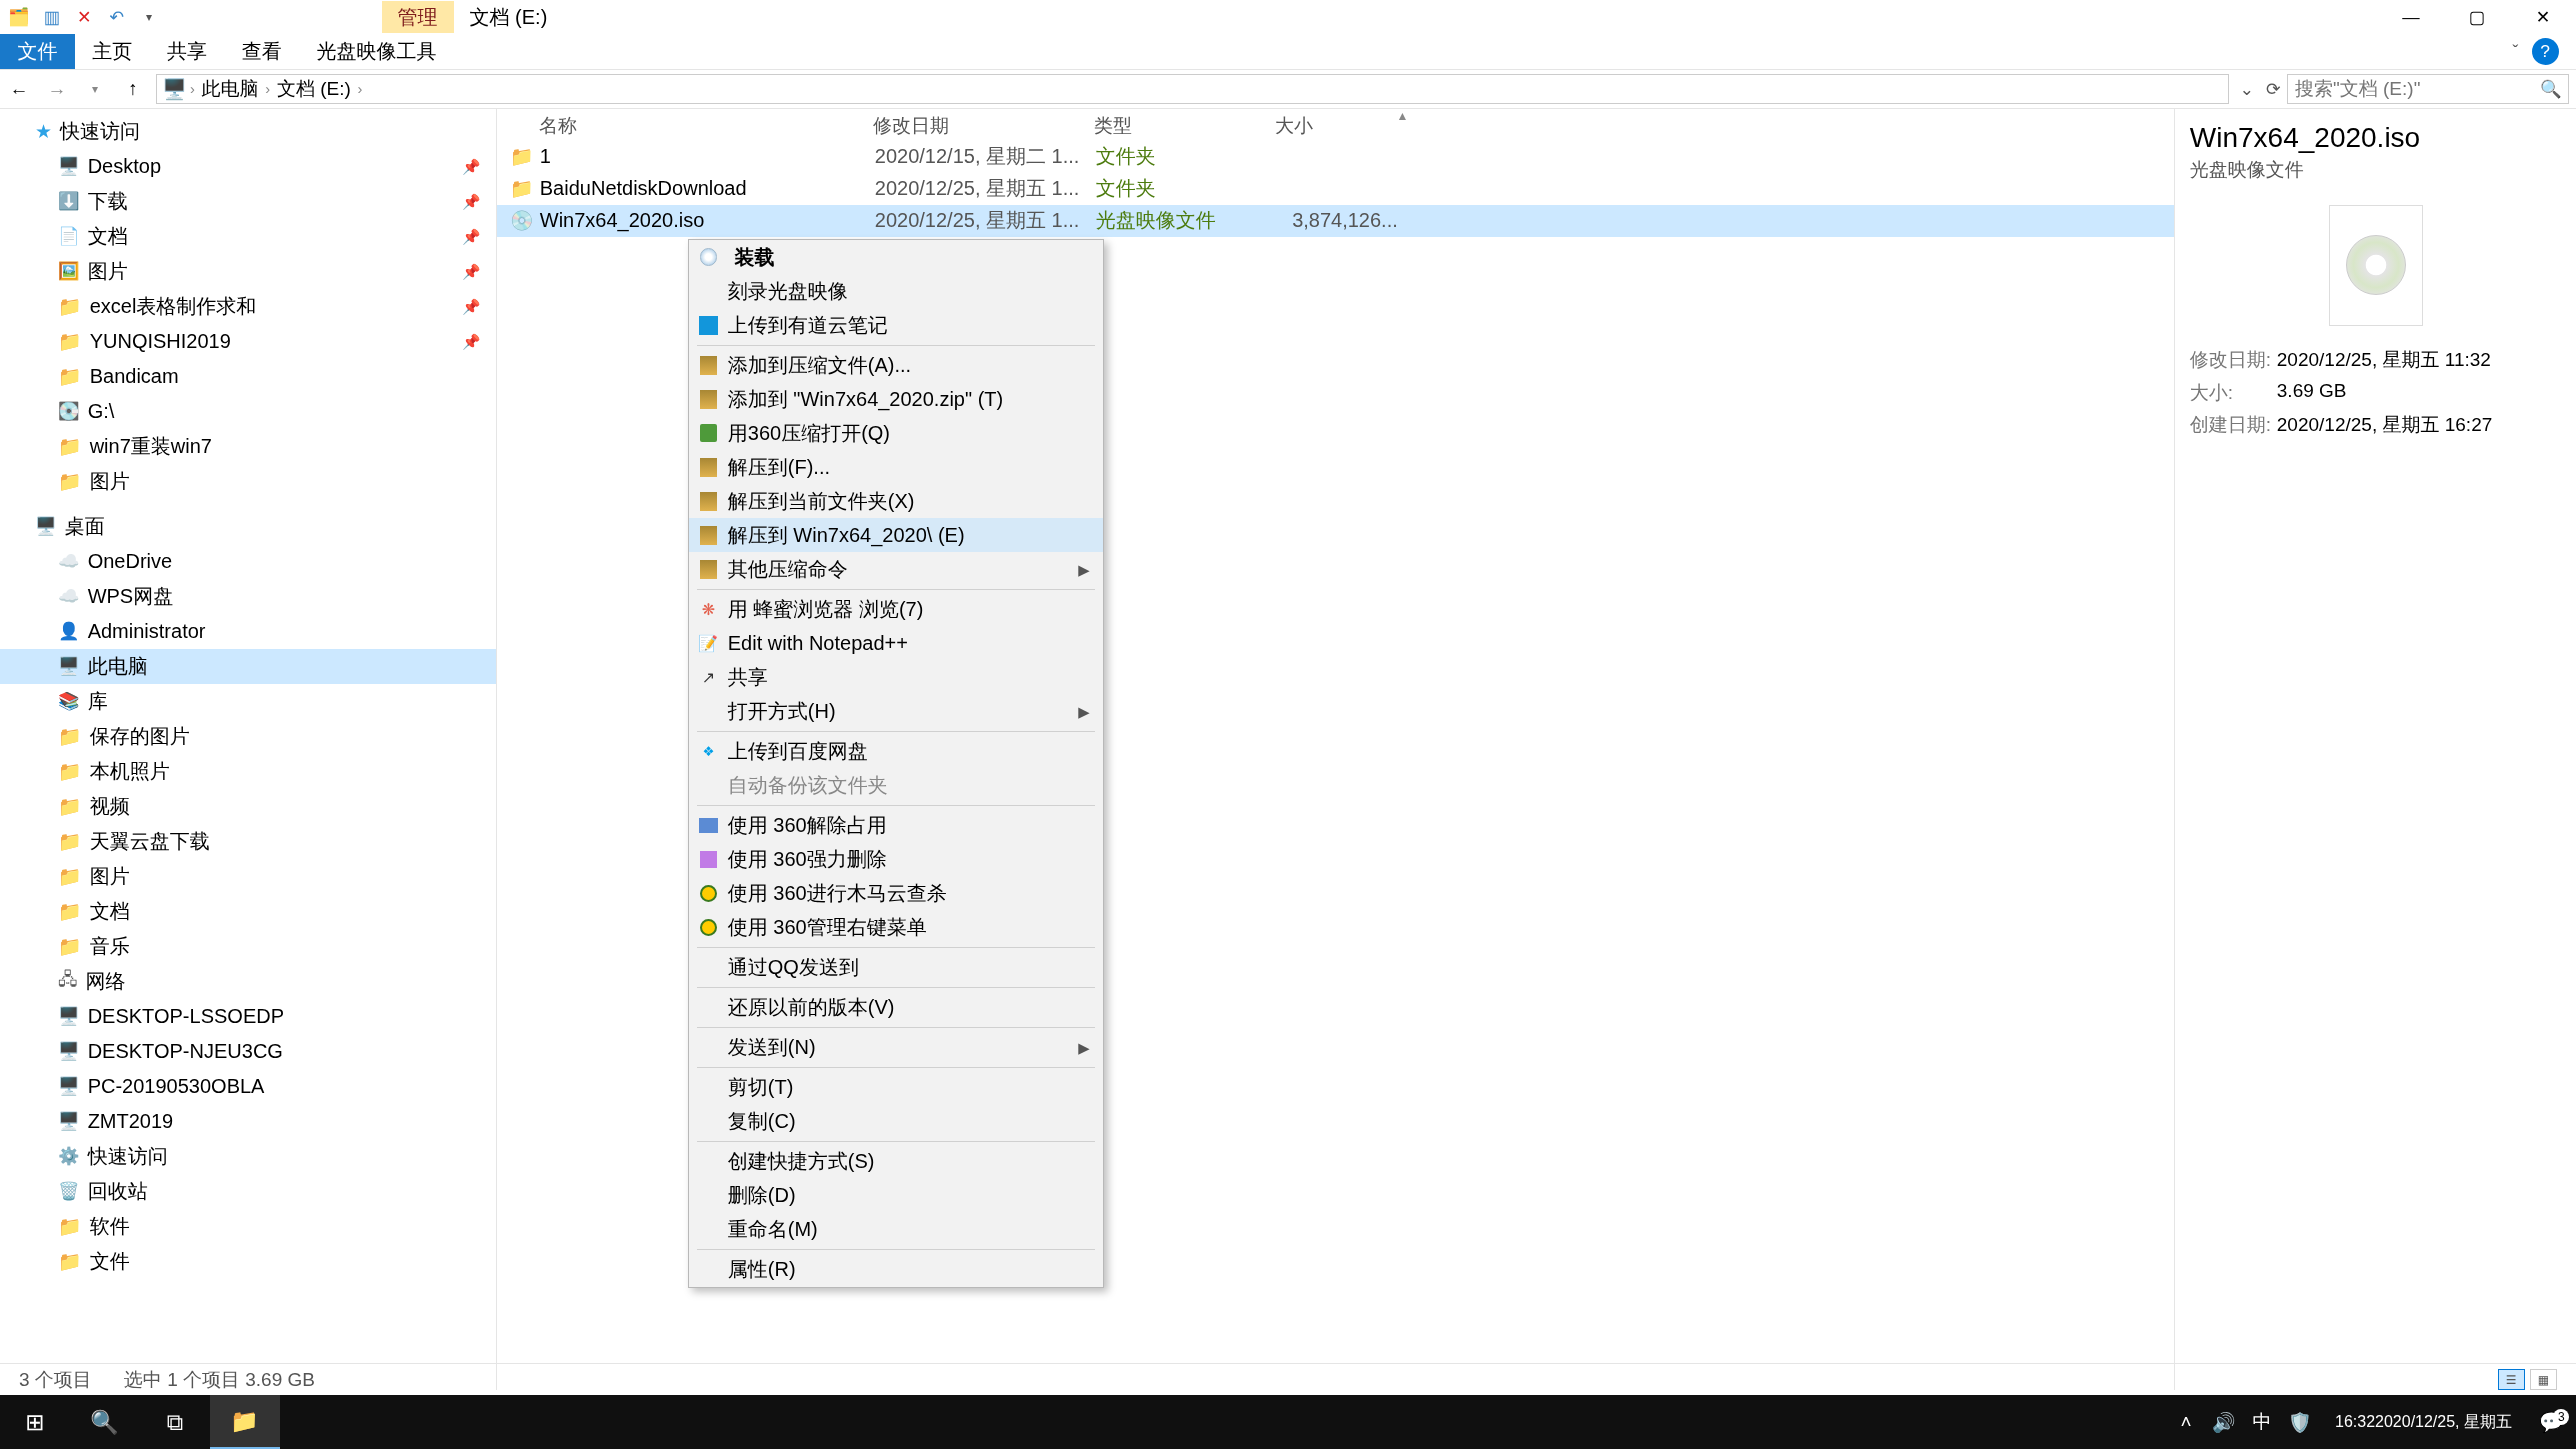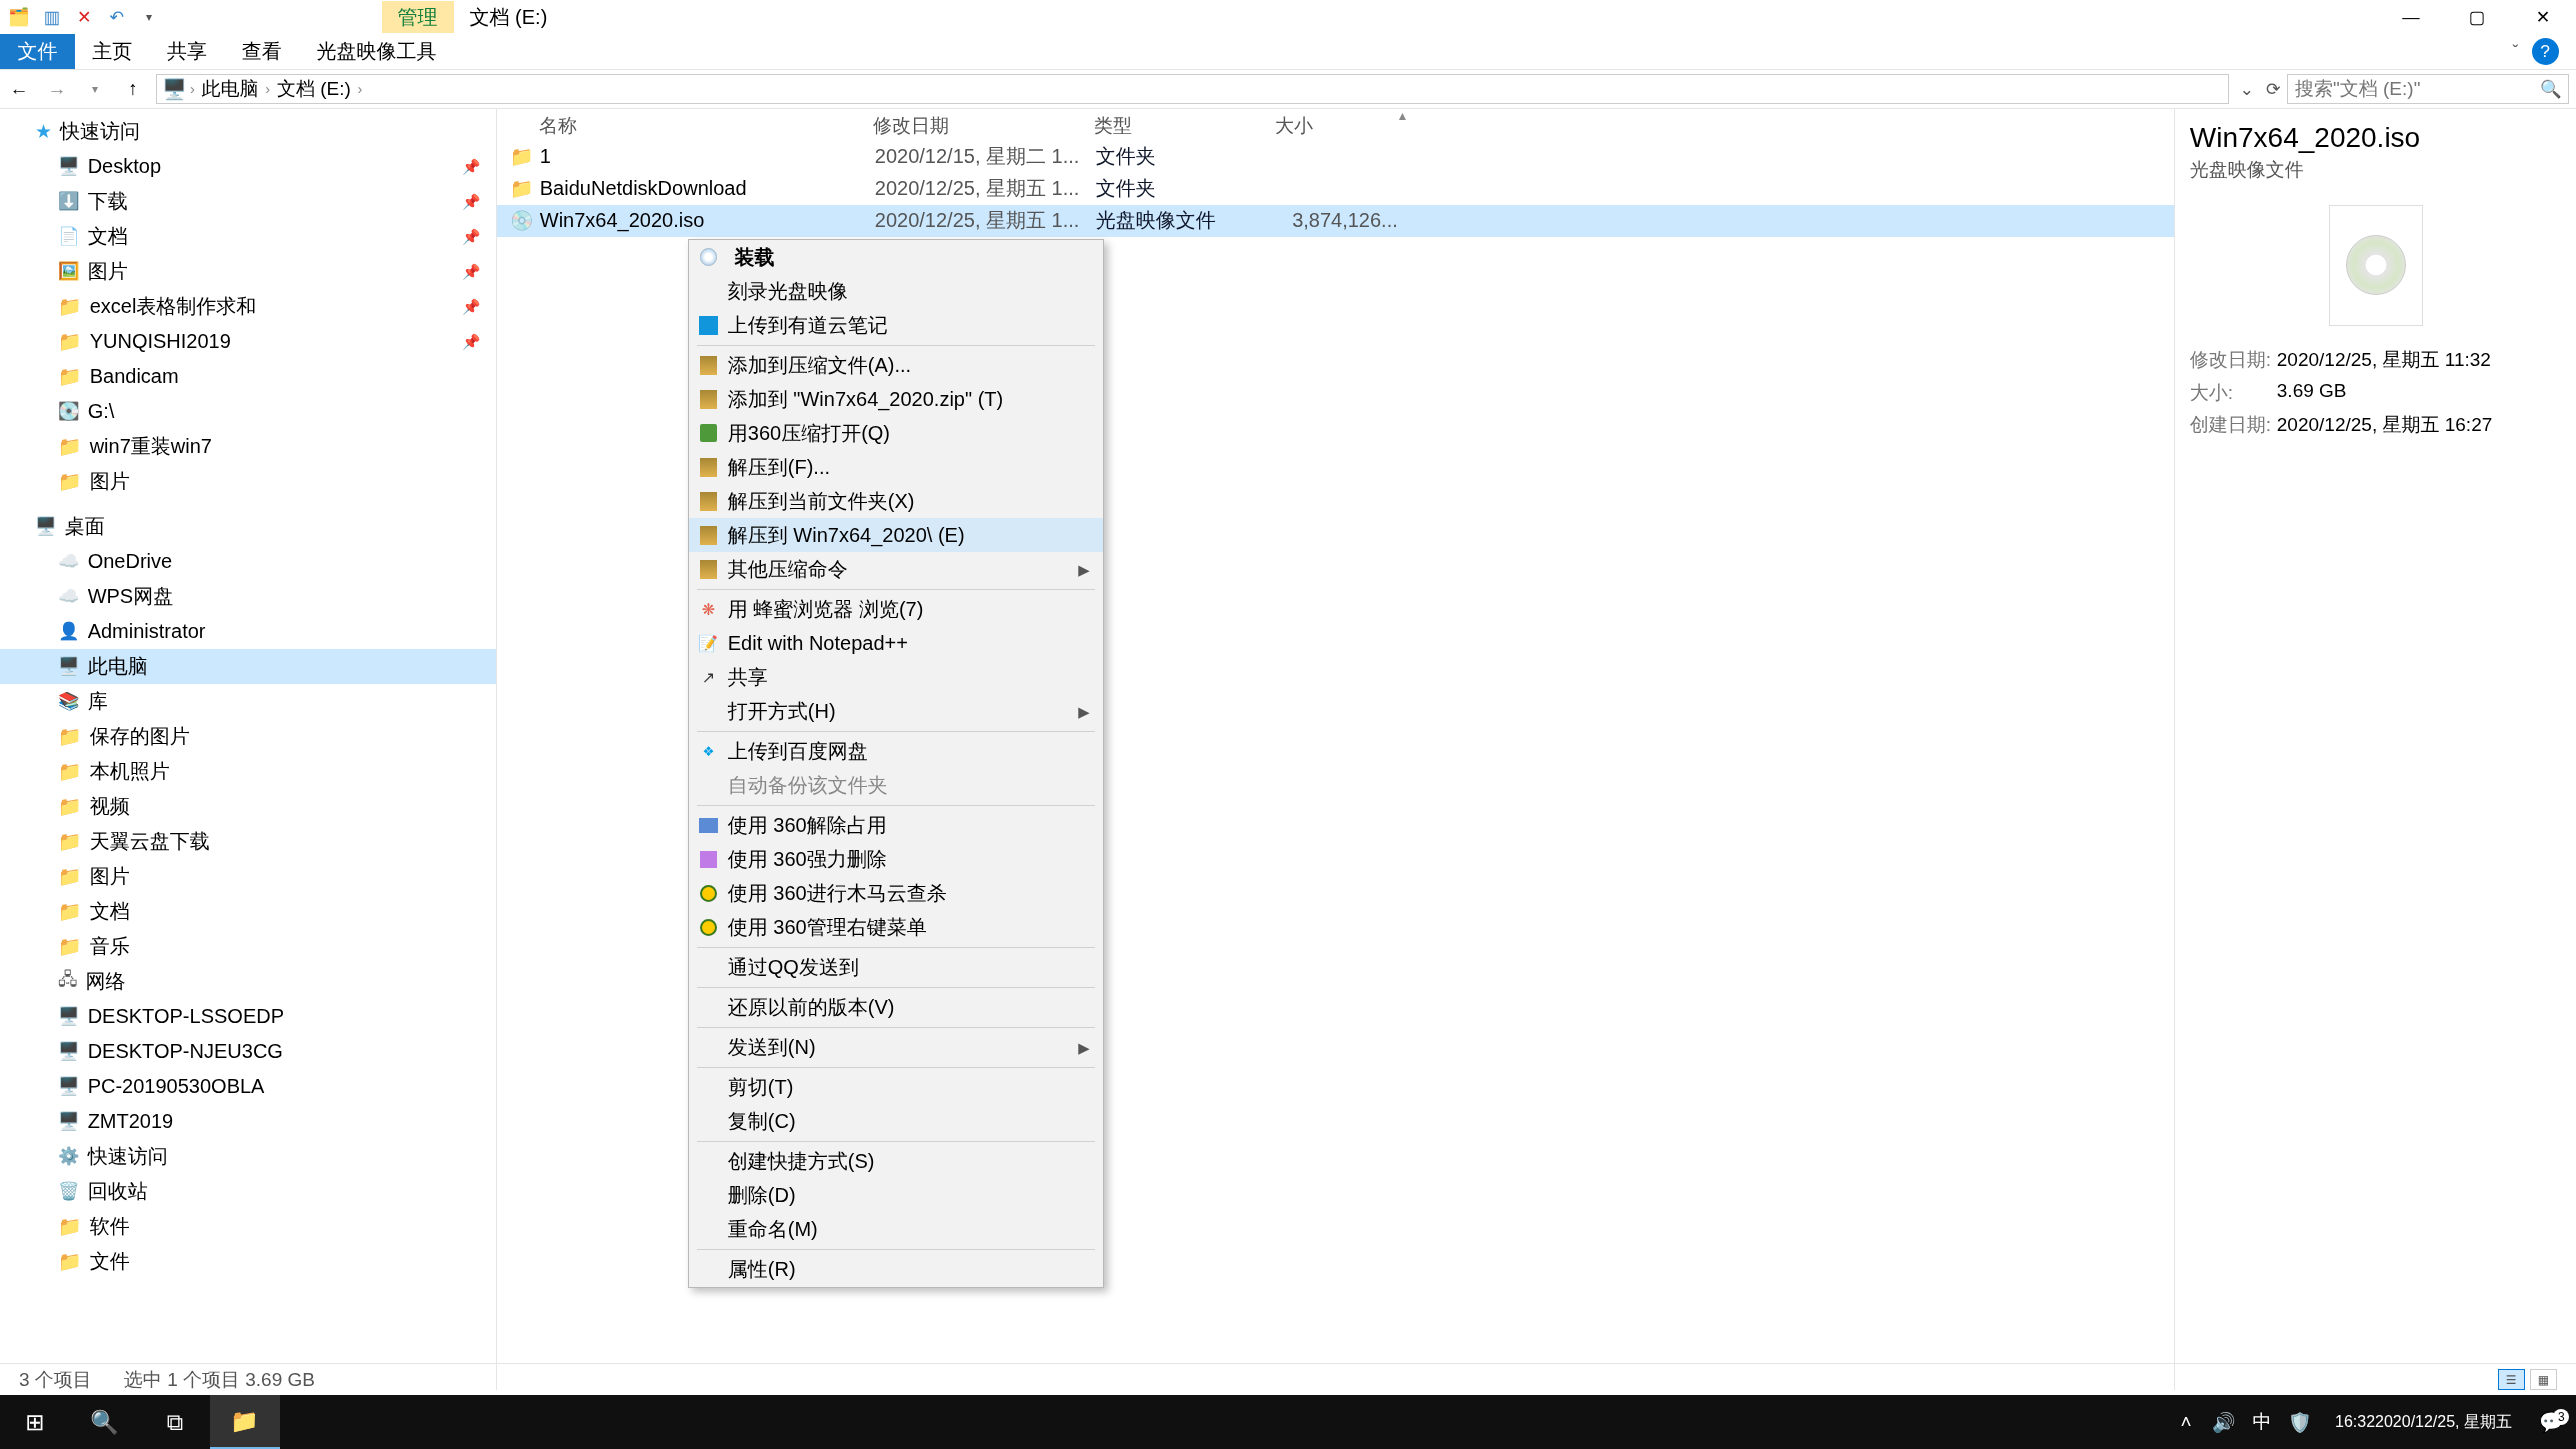--- a/index.html
+++ b/index.html
@@ -2,21 +2,21 @@
 <html style="font-size:10.7px"><head>
 <meta charset="utf-8">
 <style>
 * { margin: 0; padding: 0; box-sizing: border-box; font-family: "Microsoft YaHei", "Segoe UI", sans-serif; }
 body { width: 2576px; height: 1449px; background: #fff; font-size: 20px; transform-origin: top left; position: relative; overflow: hidden; }
 
 .titlebar { height: 34px; display: flex; align-items: center; background: #fff; border-bottom: 0; }
 .qat { display: flex; align-items: center; gap: 9.4px; padding-left: 8px; }
 .qat-icon { width: 23px; height: 23px; display: flex; align-items: center; justify-content: center; font-size: 17.4px; }
 .tab-area { display: flex; align-items: center; margin-left: 221px; }
-.title-tab { padding: 2.7px 16px; background: #ffe8a6; color: #15803d; font-size: 20px; }
+.title-tab { padding: 2.7px 16px; background: #ffe8a6; color: #7f1d1d; font-size: 20px; }
 .title-text { padding: 2.7px 16px; color: #000; font-size: 20px; }
 .window-controls { margin-left: auto; display: flex; }
 .window-btn { width: 66px; height: 34px; display: flex; align-items: center; justify-content: center; font-size: 17.4px; }
 .help-btn { width: 27px; height: 27px; border-radius: 50%; background: #0078d7; color: #fff; display: flex; align-items: center; justify-content: center; font-size: 17.4px; margin-right: 8px; }
 
 .ribbon-tabs { height: 35px; display: flex; align-items: center; background: #fff; }
 .ribbon-tab { padding: 6.7px 17.4px; color: #000; font-size: 20px; height: 100%; display: flex; align-items: center; }
 .ribbon-tab.active { background: #1979ca; color: #fff; }
 
 .addr-row { height: 40px; display: flex; align-items: center; border-top: 0.7px solid #e5e5e5; border-bottom: 0.7px solid #e5e5e5; background: #fff; }
@@ -56,21 +56,21 @@
 .col-date { width: 221px; }
 .col-type { width: 181px; }
 .col-size { width: 121px; }
 
 .file-row { display: flex; height: 32px; align-items: center; font-size: 20px; color: #000; }
 .file-row.selected { background: #cce8ff; }
 .file-row .ficon { width: 24px; text-align: center; margin-left: 13.4px; margin-right: 5.4px; color: #ffd768; font-size: 19px; }
 .file-row .ficon.iso { color: #bbb; }
 .file-row .fname { width: 335px; }
 .file-row .fdate { width: 221px; color: #555; }
-.file-row .ftype { width: 181px; color: #0f172a; }
+.file-row .ftype { width: 181px; color: #4d7c0f; }
 .file-row .fsize { width: 121px; color: #555; text-align: right; }
 
 .context-menu { position: absolute; left: 688px; top: 239px; width: 416px; background: #f2f2f2; border: 0.7px solid #b8b8b8; box-shadow: 4px 4px 8px rgba(0,0,0,0.25); font-size: 20px; color: #000; }
 .cm-item { display: flex; align-items: center; height: 34px; padding-left: 9.4px; gap: 9.4px; }
 .cm-item.hover { background: #d6e9f8; }
 .cm-item.bold { font-weight: bold; gap: 16px; }
 .cm-item.disabled { color: #888; }
 .cm-sep { height: 0.7px; background: #d0d0d0; margin: 2.7px 8px; }
 .cm-icon { width: 20px; height: 20px; display: flex; align-items: center; justify-content: center; font-size: 16px; }
 .cm-arrow { margin-left: auto; margin-right: 13.4px; color: #555; font-size: 14.8px; }

